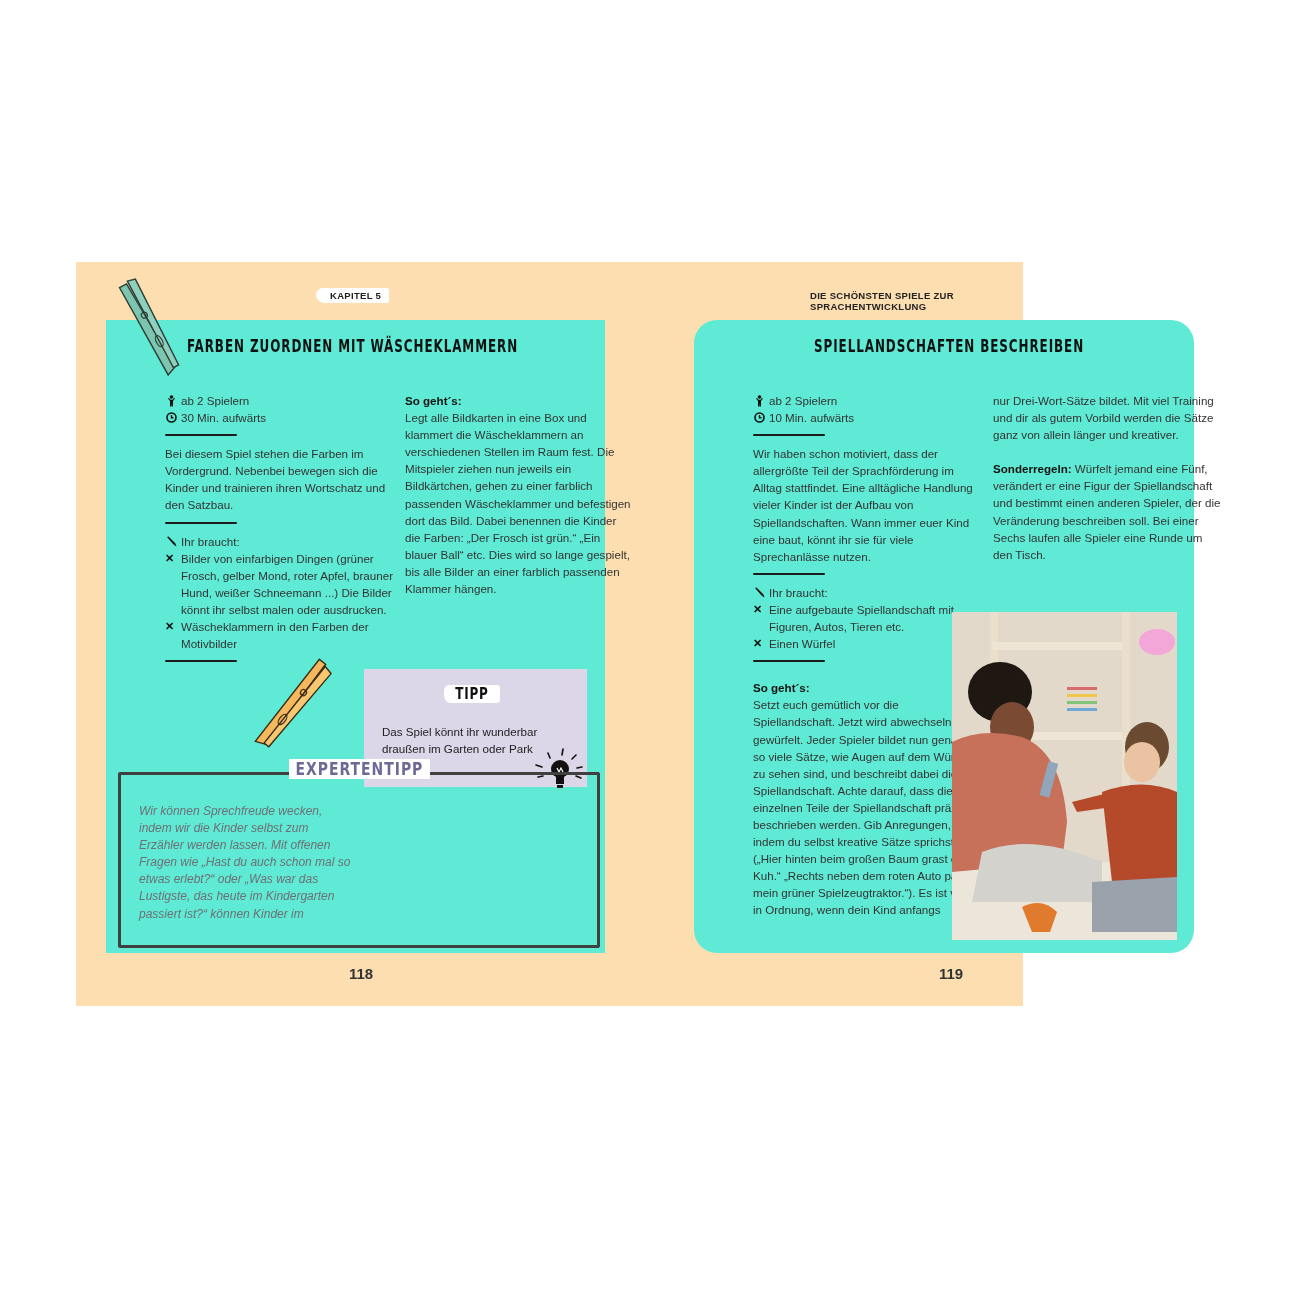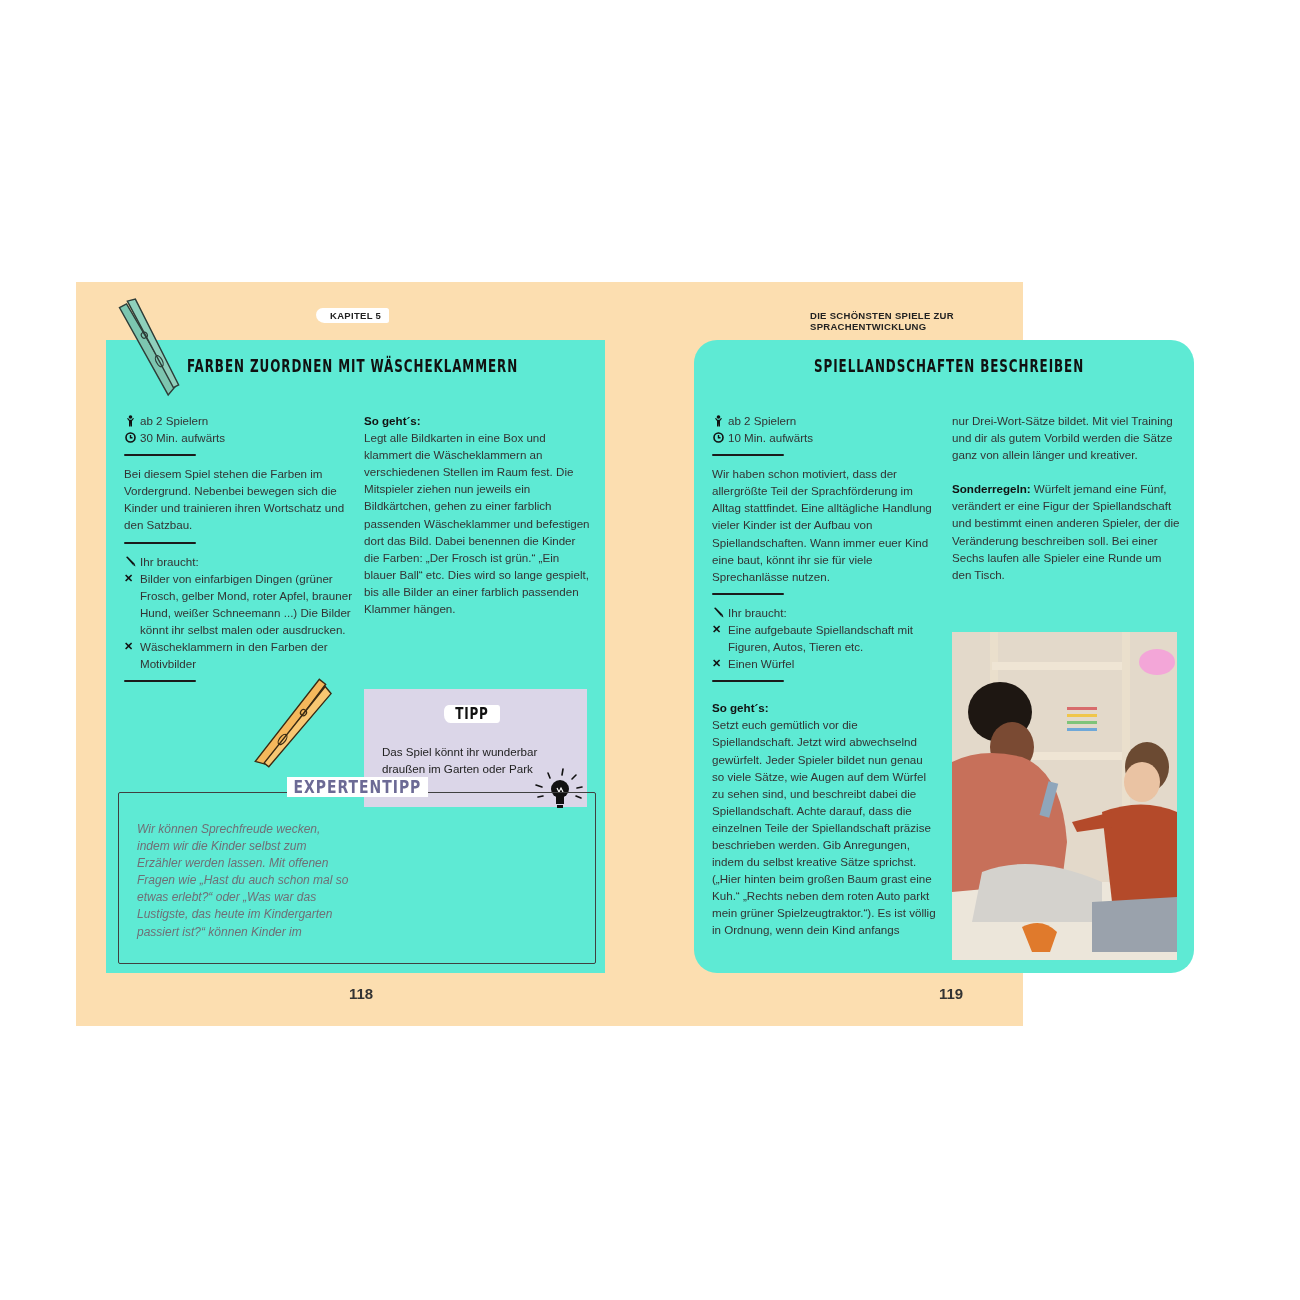--- a/index.html
+++ b/index.html
@@ -1,21 +1,21 @@
 <!DOCTYPE html>
 <html><head>
   <meta charset="utf-8">
   <style>
     html, body { margin: 0; padding: 0; }
     body {
       width: 1300px; height: 1300px; background: #ffffff; position: relative; overflow: hidden;
       font-family: "Liberation Sans", sans-serif; color: #2a2a2a;
     }
     .spread {
-      position: absolute; left: 76px; top: 282px; width: 947px; height: 744px;
+      position: absolute; left: 76px; top: 262px; width: 947px; height: 744px;
       background: #fcdeb0;
     }
     .running-head {
       position: absolute; font-size: 9.5px; font-weight: bold; letter-spacing: 0.3px; color: #222;
     }
     .kapitel {
       left: 240px; top: 26px; background: #fff; padding: 2px 8px 2px 14px;
       border-radius: 8px 3px 3px 10px;
     }
     .right-head { left: 734px; top: 28px; }
@@ -25,41 +25,41 @@
     }
     .panel.left { left: 30px; width: 499px; }
     .panel.right { left: 618px; width: 500px; border-radius: 23px; }
     .title {
       position: absolute; font-family: "DejaVu Sans Condensed", "DejaVu Sans", sans-serif;
       font-weight: bold; font-size: 17px; letter-spacing: 1.2px; color: #111; top: 16px;
       transform: scaleX(0.78); transform-origin: left center; white-space: nowrap;
     }
     .title.left-title { left: 81px; }
     .title.right-title { left: 120px; }
-    .col { position: absolute; font-size: 11.6px; line-height: 17.1px; color: #333; }
+    .col { position: absolute; font-size: 11.6px; line-height: 17.1px; color: #333; margin-left: 41px; }
     .meta-line { display: flex; align-items: center; gap: 4px; }
     .meta-line .ic { width: 12px; display: inline-flex; justify-content: center; font-size: 11px; color: #111; }
     .rule { width: 72px; height: 2px; background: #1b1b1b; border-radius: 2px; margin: 8px 0 9px 0; }
     .bold { font-weight: bold; color: #111; }
     .list-item { display: flex; gap: 6px; }
     .list-item .mark { width: 10px; flex: none; font-weight: bold; color: #111; font-size: 11px; }
     p { margin: 0; }
     .tipp {
       position: absolute; left: 258px; top: 349px; width: 223px; height: 118px; background: #dbd6e8;
     }
     .tipp-label {
       position: absolute; left: 80px; top: 16px; background: #fff; padding: 0 14px; border-radius: 6px 3px 4px 8px;
       font-family: "DejaVu Sans", sans-serif; font-weight: bold; font-size: 15px; letter-spacing: 1px; color: #111;
       transform: scaleX(0.8); transform-origin: left center;
     }
     .tipp-text { position: absolute; left: 18px; top: 54px; font-size: 11.6px; line-height: 17.2px; color: #222; width: 170px; }
     .bulb { position: absolute; left: 168px; top: 76px; }
     .expert {
       position: absolute; left: 12px; top: 452px; width: 476px; height: 170px;
-      border: 1px solid #404040; border-radius: 2px;
+      border: 3px solid #404040; border-radius: 2px;
     }
     .expert-label {
       position: absolute; left: 168px; top: -16px; background: #fff; padding: 0 8px;
       font-family: "DejaVu Sans", sans-serif; font-weight: bold; font-size: 17px; letter-spacing: 1.2px; color: #6c6a95;
       transform: scaleX(0.82); transform-origin: left center; white-space: nowrap;
     }
     .expert-col { position: absolute; top: 28px; font-style: italic; font-size: 12px; line-height: 17.1px; color: #6f6f76; width: 215px; }
     .photo {
       position: absolute; left: 258px; top: 292px; width: 225px; height: 328px; overflow: hidden;
       background: linear-gradient(180deg, #e6dccd 0%, #ddd2c2 60%, #e9e3d8 100%);

